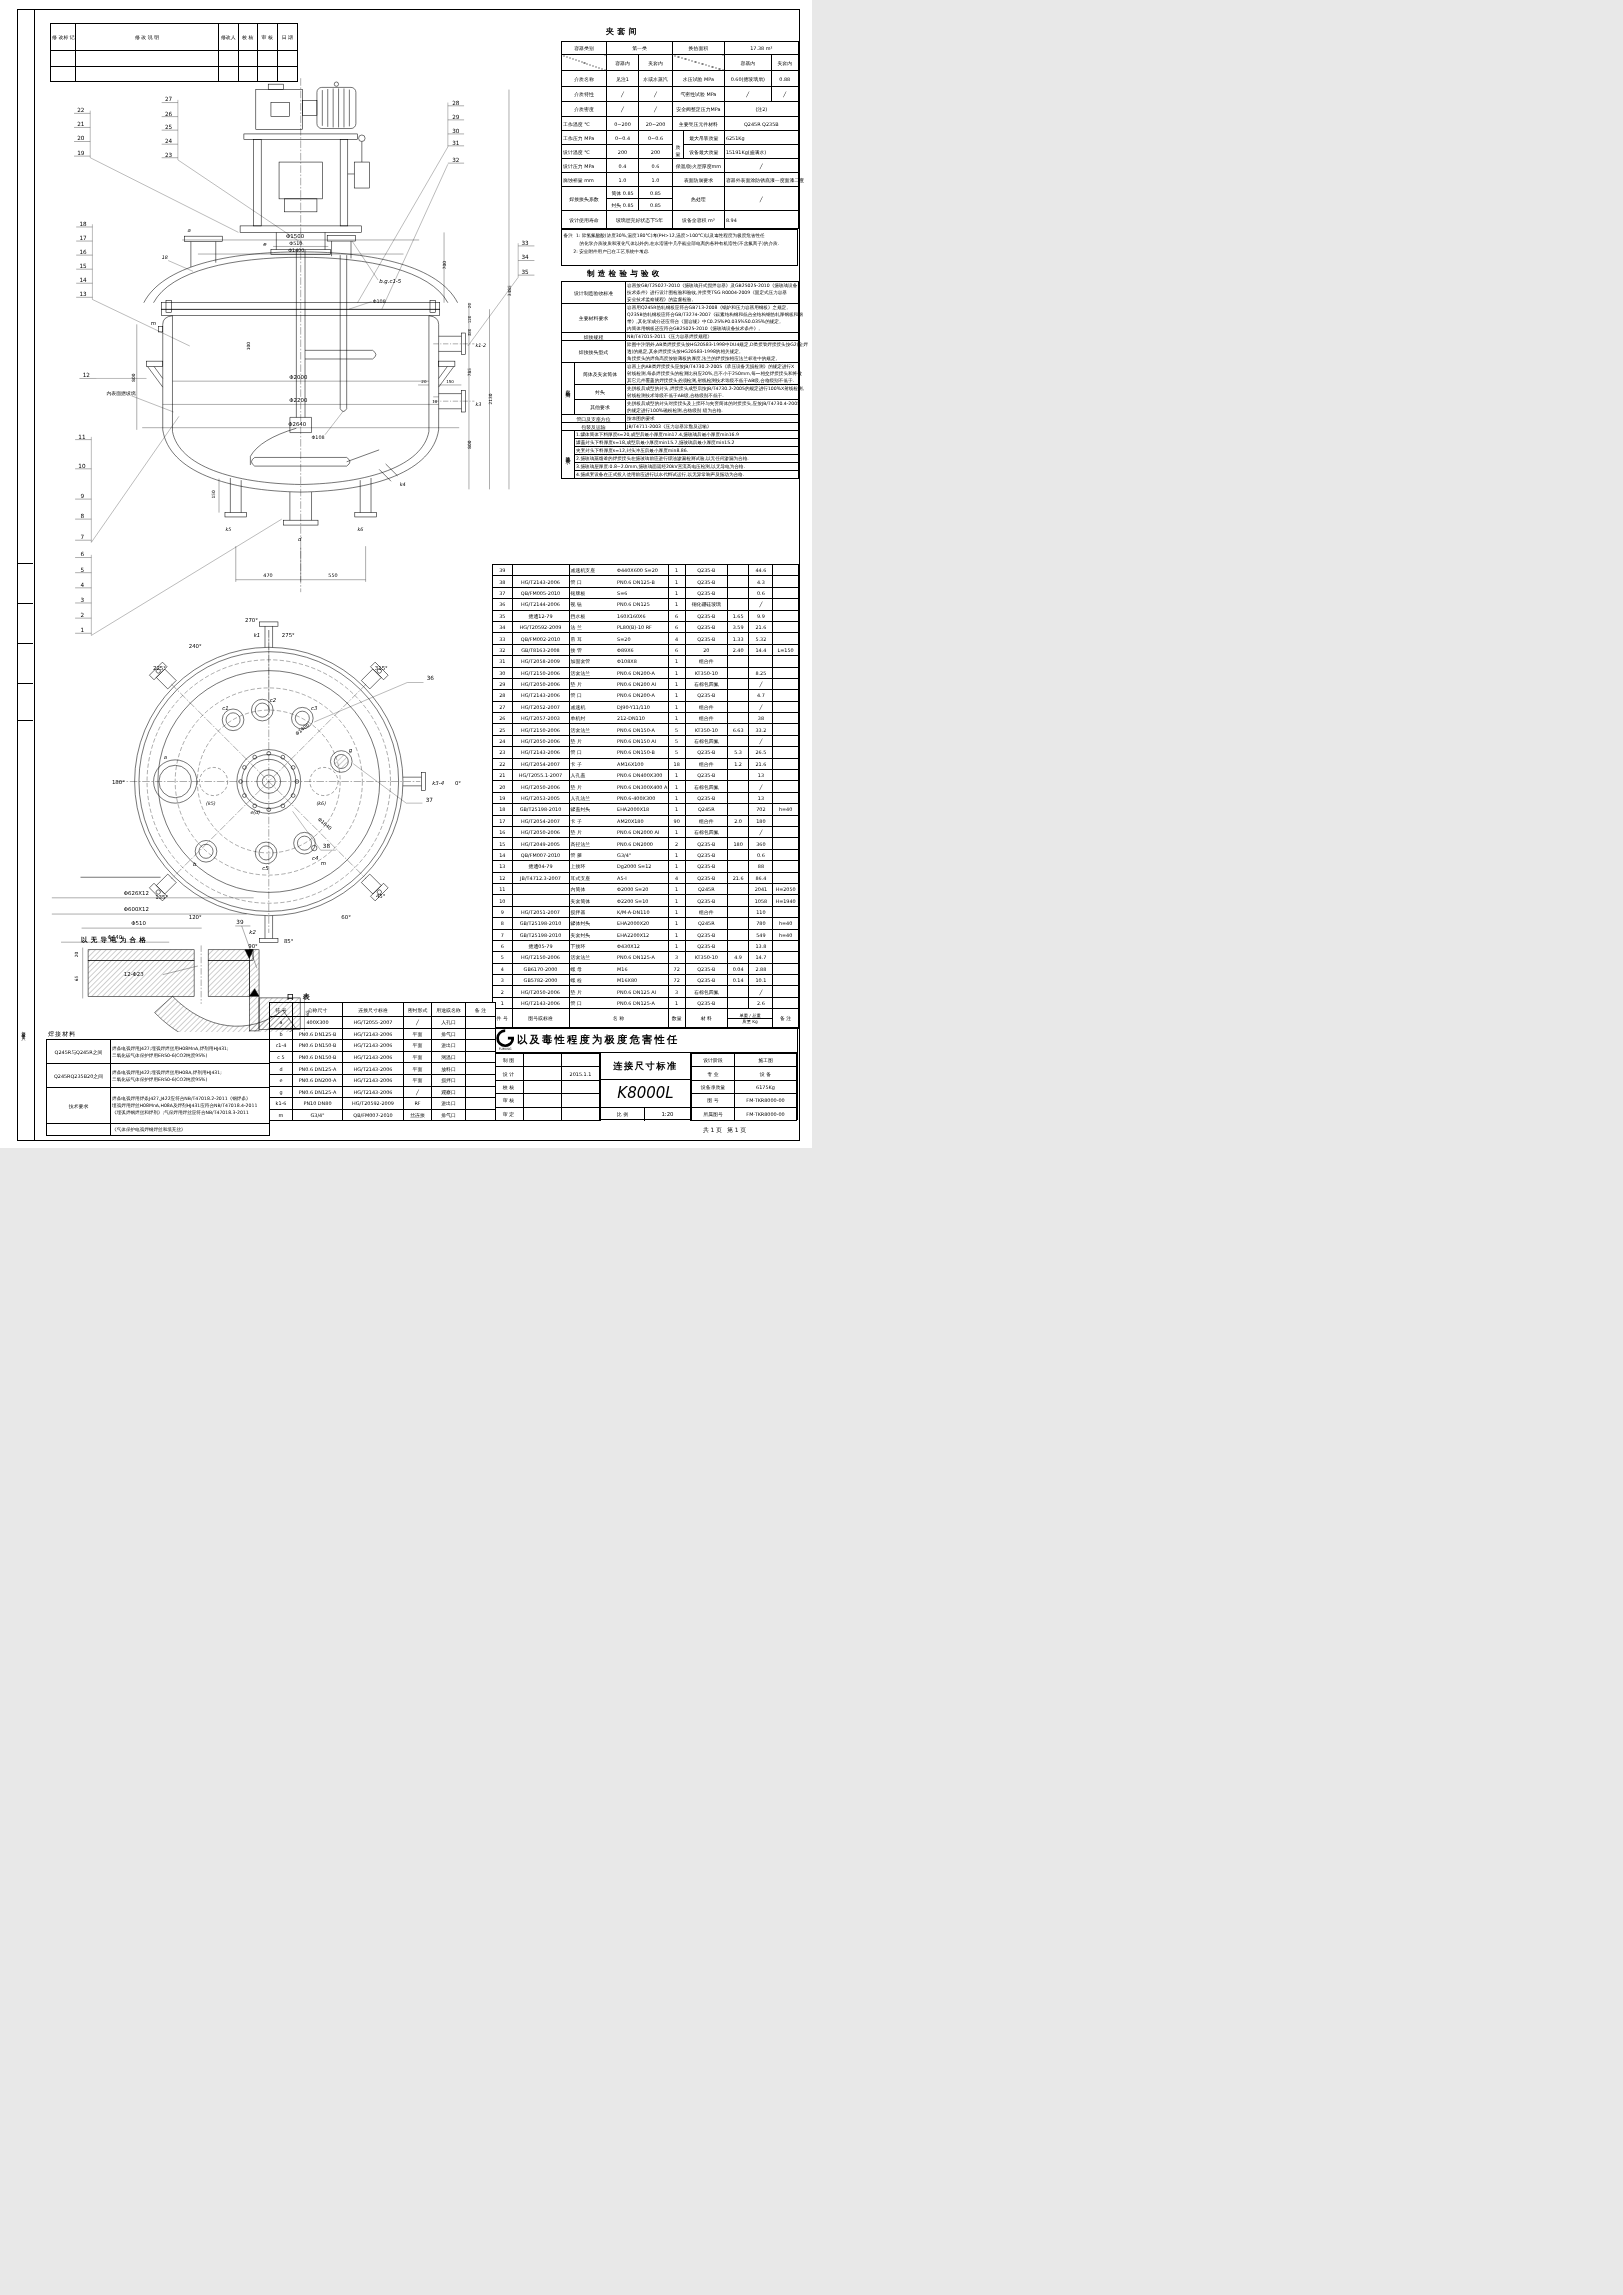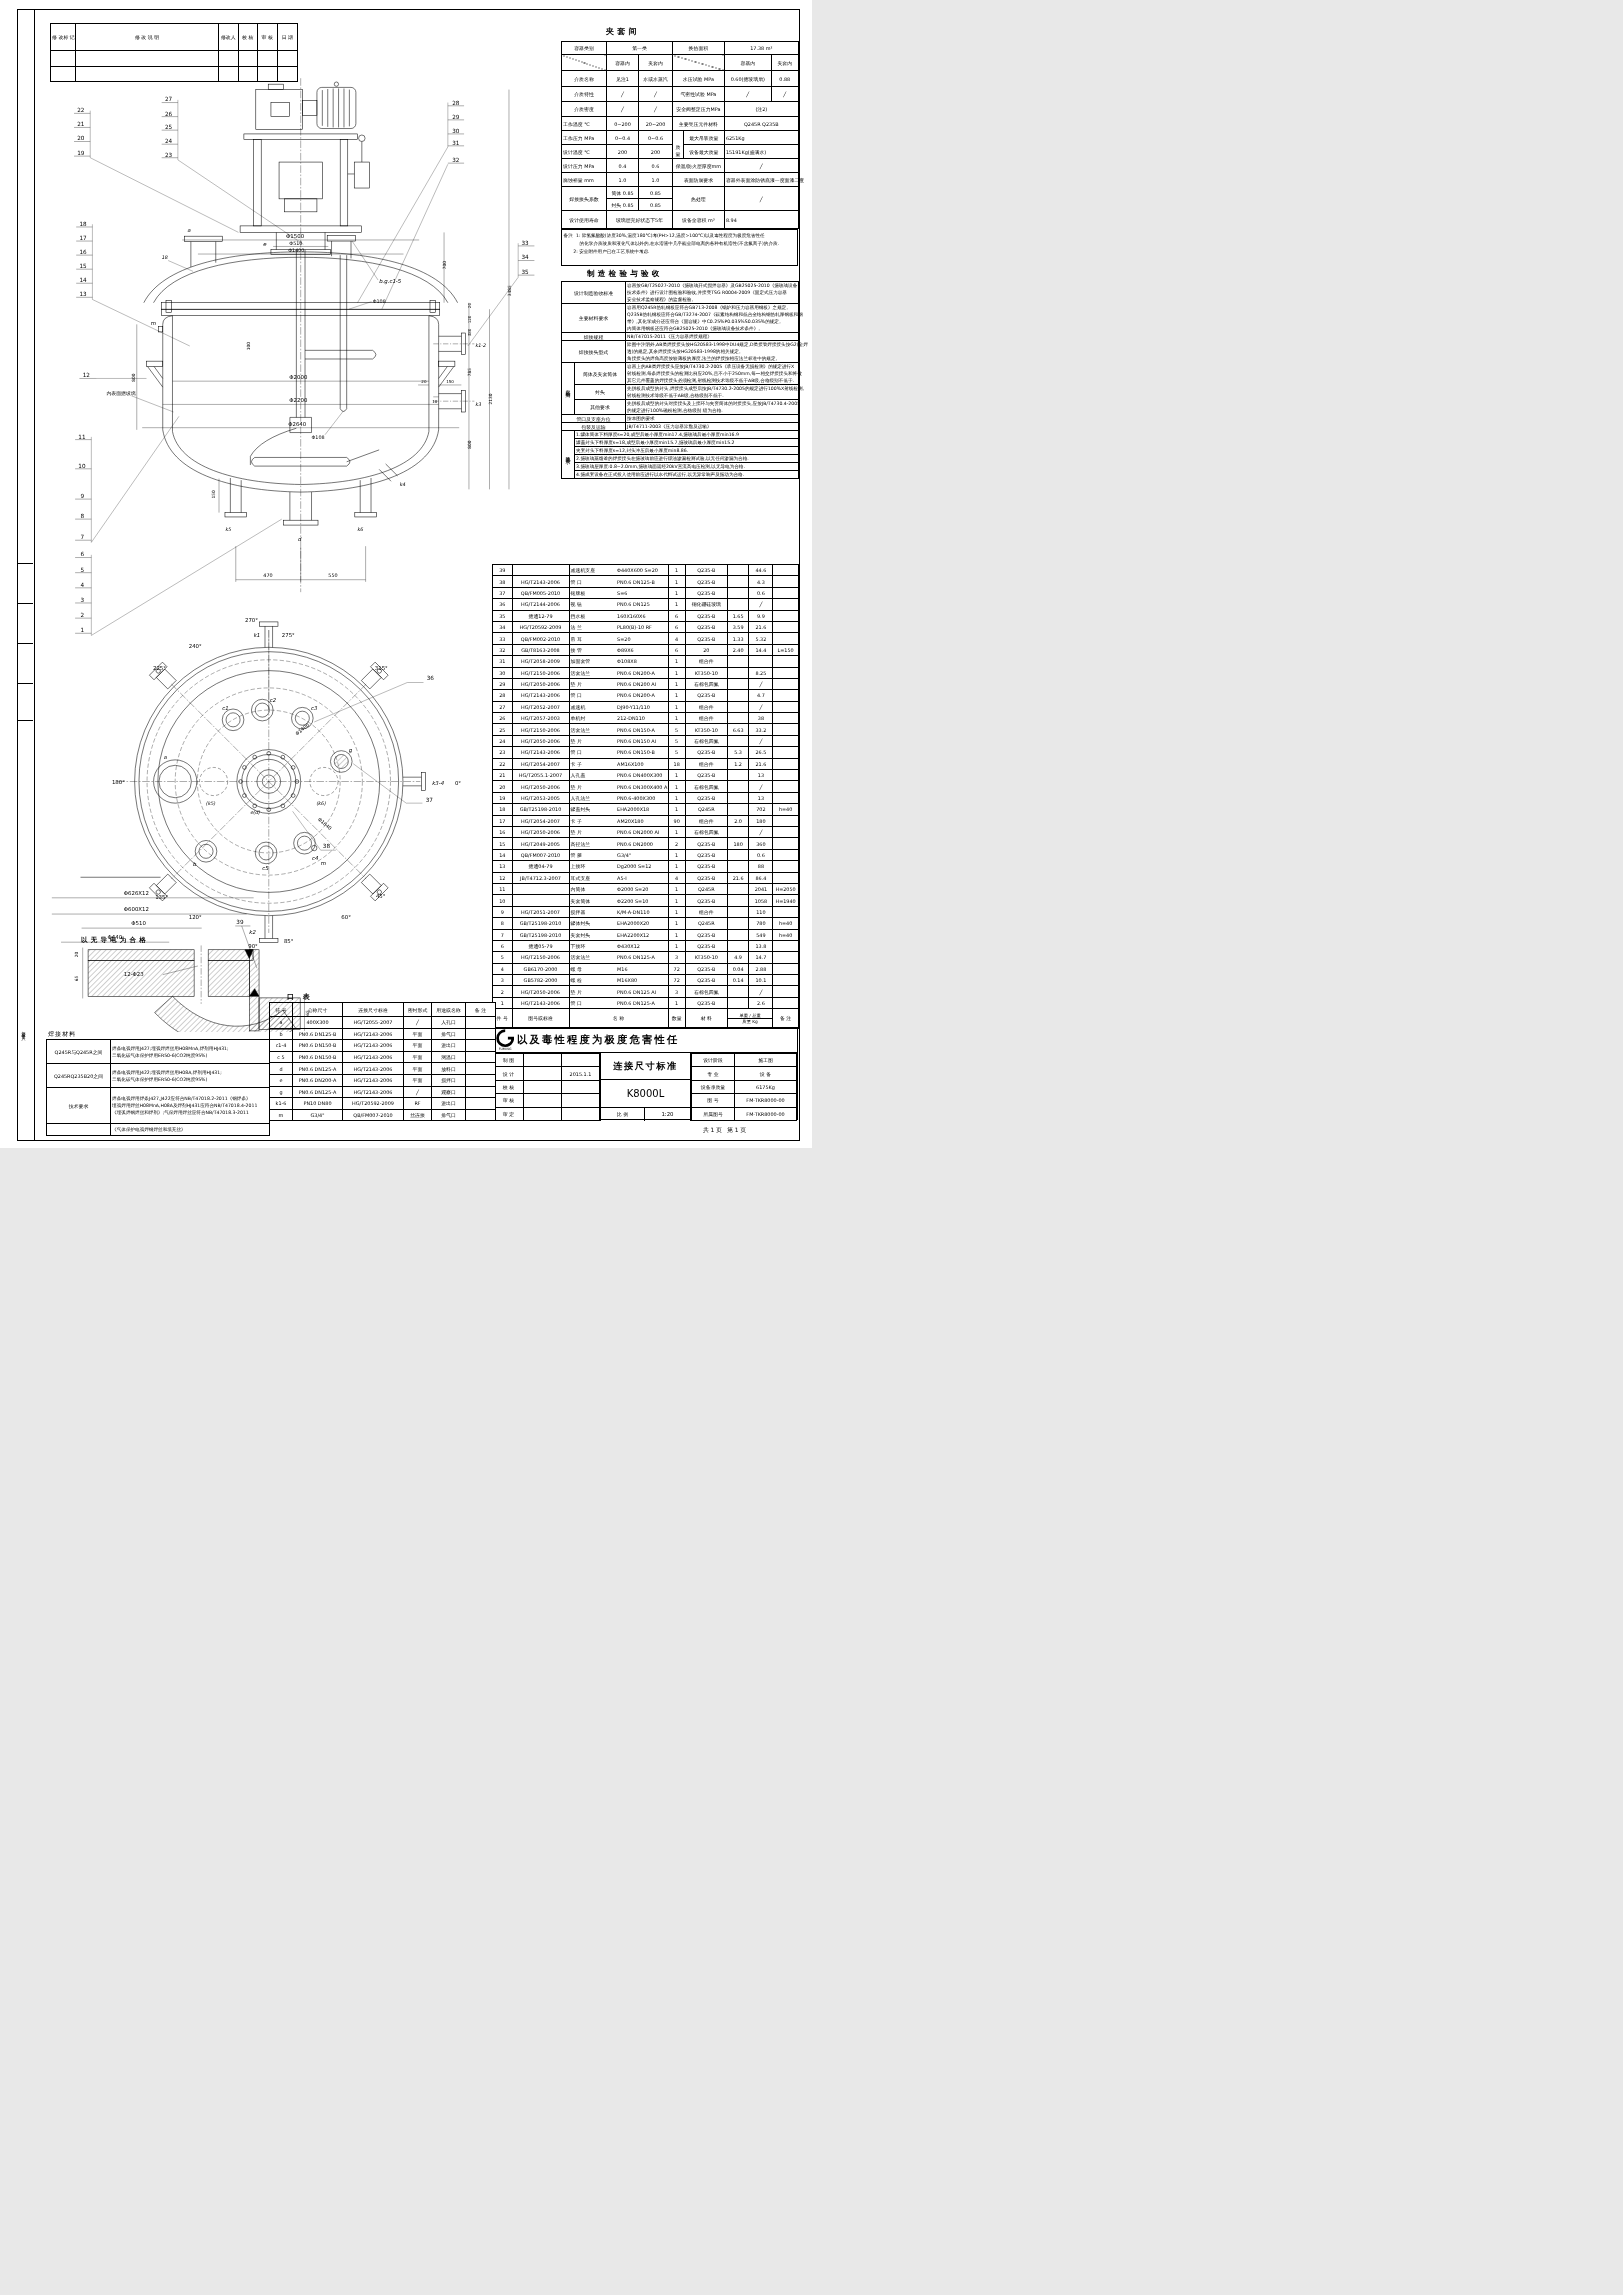--- a/index.html
+++ b/index.html
@@ -824,21 +824,21 @@
         <tr>
               <td>审 定</td>
               <td></td>
               <td></td>
             </tr>
       </tbody>
         </table>
 
       <div style="width:95px;border-left:0.5px solid #000;border-right:0.5px solid #000;display:flex;flex-direction:column;">
         <div style="flex:1;display:flex;align-items:center;justify-content:center;font-size:9.2px;font-weight:bold;letter-spacing:1.6px;">连接尺寸标准</div>
-        <div style="flex:1;display:flex;align-items:center;justify-content:center;font-size:10px;border-top:0.5px solid #000;">K8000L</div>
+        <div style="flex:1;display:flex;align-items:center;justify-content:center;font-size:15px;border-top:0.5px solid #000;font-style:italic;">K8000L</div>
         <div style="height:13.5px;border-top:0.5px solid #000;display:flex;">
           <div style="width:43px;border-right:0.5px solid #000;font-size:4.9px;display:flex;align-items:center;justify-content:center;">比    例</div>
           <div style="flex:1;font-size:5.4px;display:flex;align-items:center;justify-content:center;">1:20</div>
         </div>
       </div>
 
       <table class="tbl" style="width:105px;height:68px;">
         <colgroup>
             <col style="width:43px">
             <col style="width:62px">

